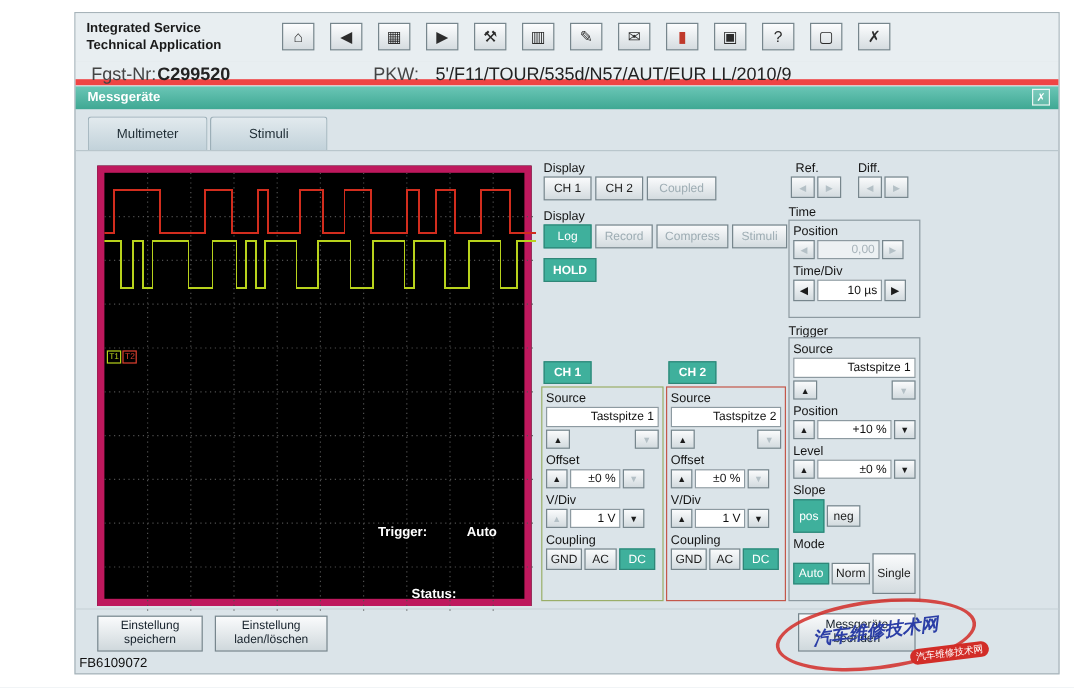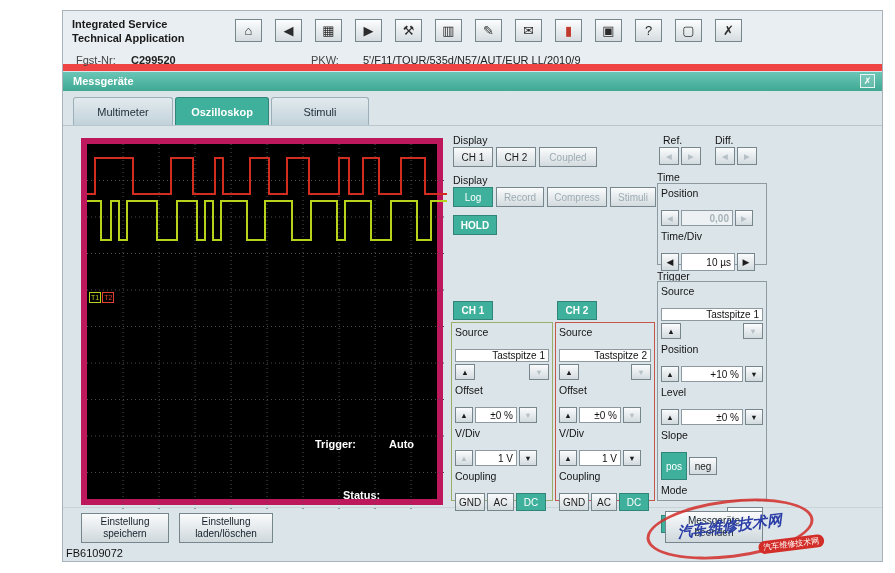--- a/index.html
+++ b/index.html
@@ -5,21 +5,21 @@
   *{margin:0;padding:0;box-sizing:border-box;}
   body{width:895px;height:573px;position:relative;background:#fff;overflow:hidden;
        font-family:"Liberation Sans","DejaVu Sans",sans-serif;}
   .window{position:absolute;left:62px;top:10px;width:821px;height:552px;background:#dbe4e9;border:1px solid #a7b3b9;}
   .hdr{position:absolute;left:0;top:0;width:100%;height:40px;background:#e8eef1;}
   .app-title{position:absolute;left:9px;top:6px;font-size:11px;font-weight:bold;color:#1a1a1a;line-height:1.3;}
   .toolbar{position:absolute;left:172px;top:8px;display:flex;gap:13px;}
   .tool-btn{width:27px;height:23px;border:1px solid #77868d;background:linear-gradient(180deg,#fcfdfe,#d5dce0);
             display:flex;align-items:center;justify-content:center;font-size:13px;color:#2c2c2c;}
   .tool-btn .red{color:#c0392b;}
-  .vrow{position:absolute;left:0;top:40px;width:100%;height:20px;background:#e8eef1;border-bottom:7px solid #ef4444;font-size:11px;color:#222;}
+  .vrow{position:absolute;left:0;top:40px;width:100%;height:20px;background:#e8eef1;border-bottom:5px solid #ef4444;font-size:15px;color:#222;}
   .vrow span{position:absolute;top:3px;}
   .tbar{position:absolute;left:0;top:61px;width:100%;height:19px;background:linear-gradient(180deg,#6ac6b6,#3fa893);}
   .tbar .t{position:absolute;left:10px;top:3px;color:#fff;font-weight:bold;font-size:11px;}
   .tbar .x{position:absolute;right:7px;top:2px;width:15px;height:14px;border:1px solid #e8f4f1;color:#fff;font-size:9px;
            display:flex;align-items:center;justify-content:center;background:rgba(255,255,255,.15);}
   .content-top{position:absolute;left:0;top:114px;width:100%;height:1px;background:#b9c6cc;}
   .content-bottom{position:absolute;left:0;top:496px;width:100%;height:1px;background:#c9d4d9;}
   .tabs{position:absolute;left:10px;top:86px;display:flex;gap:2px;}
   .tab{height:28px;display:flex;align-items:center;justify-content:center;font-size:11px;
        border:1px solid #9cafb8;border-bottom:none;border-radius:3px 3px 0 0;
@@ -31,23 +31,23 @@
   .marker{font-size:7px;line-height:9px;padding:0 1px;border:1px solid;display:inline-block;margin-right:1px;}
   .seclabel{position:absolute;font-size:10.5px;color:#141414;}
   .btn{border:1px solid #77868d;background:linear-gradient(180deg,#fafbfc,#d3dbdf);display:flex;align-items:center;
        justify-content:center;font-size:10px;color:#1c1c1c;}
   .btn.teal{background:#3fb09c;border-color:#2f8678;color:#fff;}
   .btn.dis{color:#9dacb3;}
   .arrowbtn{font-size:7.5px;}
   .arrowbtn.gray{color:#b4c0c6;}
   .valbox{background:#fff;border:1px solid #8d9aa1;font-size:10px;color:#111;display:flex;align-items:center;
           justify-content:flex-end;padding-right:3px;}
-  .valbox.gray{color:#a6b2b9;background:#edf1f3;font-weight:bold;}
+  .valbox.gray{color:#a6b2b9;background:#edf1f3;}
   .panel{position:absolute;padding:3px;display:flex;flex-direction:column;}
-  .panel .lab{font-size:10.5px;color:#141414;margin:4px 0 11px;}
+  .panel .lab{font-size:10.5px;color:#141414;margin:4px 0 1px;}
   .prow{display:flex;align-items:center;gap:2px;}
   .footer-btn{position:absolute;border:1px solid #77868d;background:linear-gradient(180deg,#fafbfc,#cfd8dc);
               font-size:10px;color:#15202a;display:flex;align-items:center;justify-content:center;text-align:center;
               line-height:1.25;padding:0 5px;}
   .fb{position:absolute;left:3px;top:536px;font-size:11px;color:#111;}
   .wm{position:absolute;left:646px;top:500px;width:168px;height:58px;z-index:5;transform:rotate(-7deg);}
   .wm .oval{position:absolute;inset:0;border:3px solid rgba(210,45,40,.85);border-radius:50%;}
   .wm .txt{position:absolute;left:8px;top:17px;width:152px;text-align:center;font-size:15px;font-weight:bold;
            font-style:italic;color:#2b3ea6;}
   .wm .pill{position:absolute;right:-8px;bottom:0;background:#d22d28;color:#fff;font-size:8px;padding:1px 5px;border-radius:7px;}
@@ -115,21 +115,20 @@
   <div class="tbar">
     <span class="t">Messgeräte</span>
     <span class="x">✗</span>
   </div>
 
   <div class="content-top"></div>
   <div class="content-bottom"></div>
 
   <div class="tabs">
     <div class="tab" style="width:100px">Multimeter</div>
-    <div class="tab active" style="width:94px">Oszilloskop</div>
     <div class="tab" style="width:98px">Stimuli</div>
   </div>
 
   <div class="scope">
     <svg id="scope-svg" viewBox="0 0 360 365" width="360" height="365" preserveAspectRatio="none">
       <g id="grid-group" stroke="#4f4f4f" stroke-width="1" stroke-dasharray="1 3">
           <line x1="36" y1="0" x2="36" y2="365"></line>
           <line x1="72" y1="0" x2="72" y2="365"></line>
           <line x1="108" y1="0" x2="108" y2="365"></line>
           <line x1="144" y1="0" x2="144" y2="365"></line>

